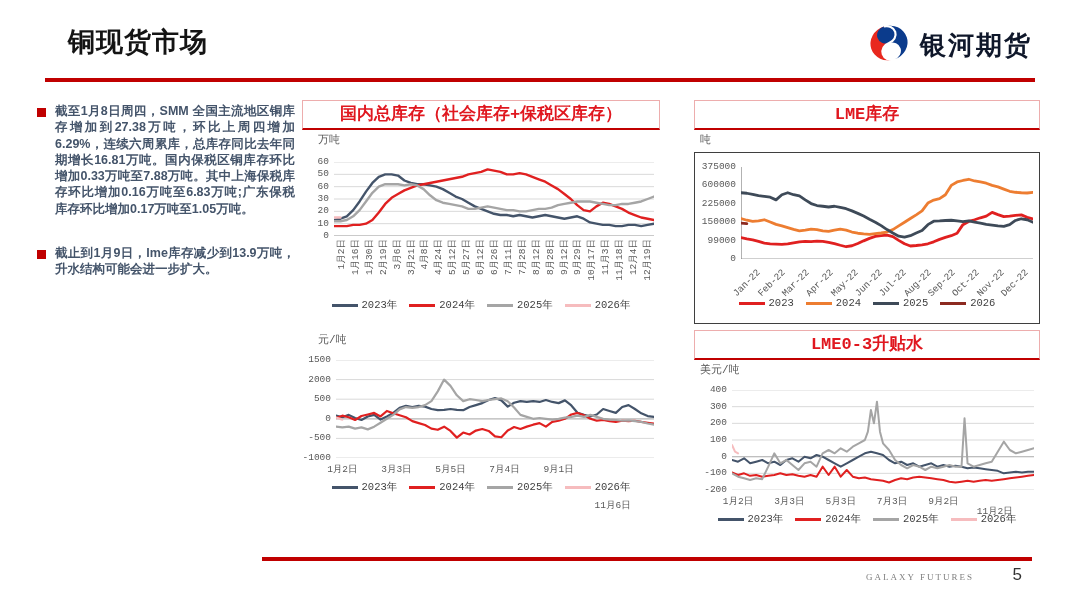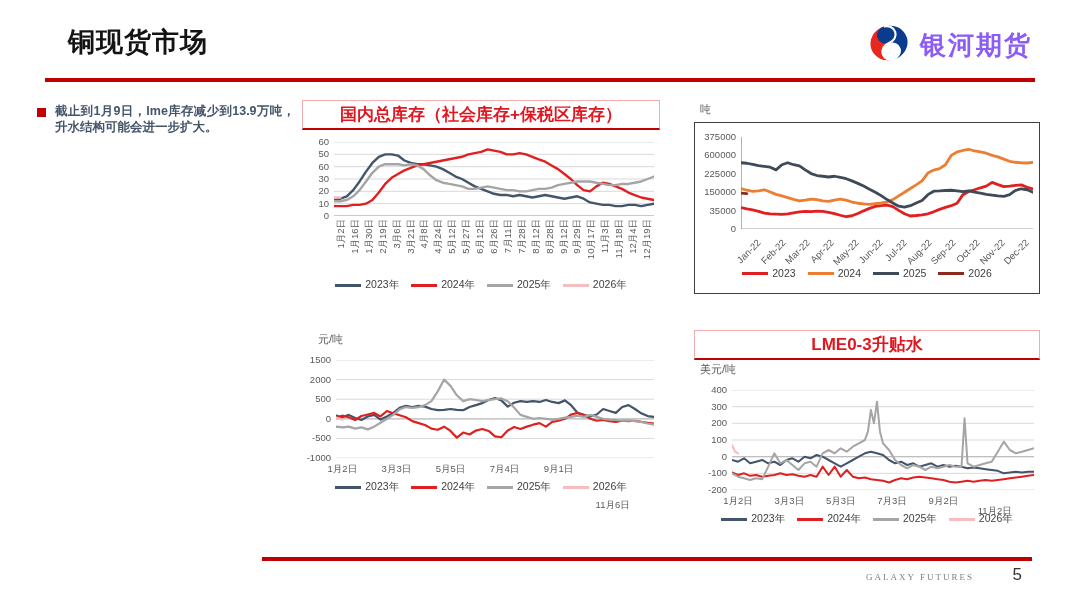--- a/index.html
+++ b/index.html
@@ -3,28 +3,28 @@
 <meta charset="utf-8">
 <style>
   html,body{margin:0;padding:0;background:#888;}
   .slide{position:relative;width:1080px;height:608px;background:#ffffff;margin:0 auto;
          font-family:"Liberation Sans","DejaVu Sans",sans-serif;overflow:hidden;
          outline:1px solid #c8c8c8;}
   
   .slide-title{position:absolute;left:68px;top:24px;font-size:27px;font-weight:700;color:#141414;letter-spacing:1px;}
   .header-rule{position:absolute;left:45px;top:78px;width:990px;height:4px;background:#C00000;}
   .logo{position:absolute;right:48px;top:22px;display:flex;align-items:center;gap:8px;}
-  .logo-text{font-size:26px;font-weight:700;color:#8b5cf6;letter-spacing:2px;}
+  .logo-text{font-size:26px;font-weight:700;color:#0f172a;letter-spacing:2px;}
   
   .bullets{position:absolute;left:37px;top:103px;width:258px;}
   .bullet{display:flex;gap:9px;margin-bottom:28px;}
   .bullet .marker{flex:0 0 auto;width:9px;height:9px;background:#C00000;margin-top:5px;}
   .bullet .btext{font-size:12.5px;font-weight:700;color:#44546A;line-height:1.3;text-align:justify;}
   
-  .panel{position:absolute;}
+  .panel{position:absolute;font-family:Liberation Mono, monospace;}
   .p1{left:302px;top:100px;width:358px;}
   .p2{left:694px;top:100px;width:346px;}
   .p3{left:302px;top:330px;width:358px;}
   .p4{left:694px;top:330px;width:346px;}
   .chart-title{height:27px;line-height:27px;text-align:center;font-size:17px;font-weight:700;color:#E0171F;
                border:1px solid #edadad;border-bottom:2px solid #C00000;}
   .chart-unit{height:18px;font-size:11px;color:#595959;margin:2px 0 0 16px;}
   .p2 .chart-unit,.p4 .chart-unit{margin-left:6px;}
   .chart-body{position:relative;}
   .p1 .chart-body{height:158px;}
@@ -68,26 +68,31 @@
       </svg>
     </span>
     <span class="logo-text">银河期货</span>
   </div>
 
   <div class="header-rule"></div>
 
   <div class="bullets">
     <div class="bullet">
       <span class="marker"></span>
+      <span class="btext">截至1月8日周四，SMM 全国主流地区铜库存增加到27.38万吨，环比上周四增加6.29%，连续六周累库，总库存同比去年同期增长16.81万吨。国内保税区铜库存环比增加0.33万吨至7.88万吨。其中上海保税库存环比增加0.16万吨至6.83万吨;广东保税库存环比增加0.17万吨至1.05万吨。</span>
+    </div>
+    <div class="bullet">
+      <span class="marker"></span>
       <span class="btext">截止到1月9日，lme库存减少到13.9万吨，升水结构可能会进一步扩大。</span>
     </div>
   </div>
 
   <div class="panel p1">
     <div class="chart-title">国内总库存（社会库存+保税区库存）</div>
+    <div class="chart-unit">万吨</div>
     <div class="chart-body">
         <div class="ycol" style="width: 32px; height: 74px; top: 12px;">
           <span class="ytick" style="top: 68px;">0</span>
           <span class="ytick" style="top: 55.6667px;">10</span>
           <span class="ytick" style="top: 43.3333px;">20</span>
           <span class="ytick" style="top: 31px;">30</span>
           <span class="ytick" style="top: 18.6667px;">60</span>
           <span class="ytick" style="top: 6.33333px;">50</span>
           <span class="ytick" style="top: -6px;">60</span>
         </div>
@@ -147,25 +152,26 @@
           </span>
           <span class="legend-item">
             <span class="sw" style="background: rgb(246, 188, 190);"></span>
             <span class="lab">2026年</span>
           </span>
         </div>
       </div>
   </div>
 
   <div class="panel p2">
+    <div class="chart-title">LME库存</div>
     <div class="chart-unit">吨</div>
     <div class="chart-body">
         <div class="ycol" style="width: 46px; height: 92px; top: 14px;">
           <span class="ytick" style="top: 86px;">0</span>
-          <span class="ytick" style="top: 67.6px;">35000</span>
+          <span class="ytick" style="top: 67.6px;">99000</span>
           <span class="ytick" style="top: 49.2px;">150000</span>
           <span class="ytick" style="top: 30.8px;">225000</span>
           <span class="ytick" style="top: 12.4px;">600000</span>
           <span class="ytick" style="top: -6px;">375000</span>
         </div>
         <div class="plot" style="left: 46px; top: 14px; width: calc(100% - 52px); height: 92px;">
           <svg viewBox="0 0 100 100" preserveAspectRatio="none">
             <line x1="0" y1="100" x2="100" y2="100" stroke="#BFBFBF" stroke-width="1.3" vector-effect="non-scaling-stroke"></line>
             <line x1="0" y1="0" x2="0" y2="100" stroke="#7F7F7F" stroke-width="1.2" vector-effect="non-scaling-stroke"></line>
             <polyline points="0,76.8 2,78.13333333333333 4,79.2 6,80.80000000000001 8,82.66666666666667 10,83.46666666666667 12,83.73333333333333 14,84 16,83.46666666666667 18,82.39999999999999 20,81.33333333333333 22,80.80000000000001 24,81.06666666666666 26,80.53333333333333 28,80.80000000000001 30,81.86666666666666 32,83.2 34,85.06666666666666 36,86.66666666666667 38,85.6 40,83.2 42,80.26666666666667 44,77.60000000000001 46,75.46666666666667 48,74.66666666666667 50,74.13333333333333 52,75.73333333333333 54,79.73333333333333 56,83.46666666666667 58,85.86666666666667 60,85.33333333333334 62,84.53333333333333 64,83.46666666666667 66,81.33333333333333 68,78.66666666666666 70,76.53333333333333 72,74.66666666666667 74,72 76,62.66666666666667 78,59.199999999999996 80,57.333333333333336 82,55.2 84,53.333333333333336 86,49.333333333333336 88,51.733333333333334 90,53.86666666666666 92,53.333333333333336 94,52.53333333333333 96,52 98,54.666666666666664 100,56.53333333333334" fill="none" stroke="#E02020" stroke-width="2.8" stroke-linejoin="round" stroke-linecap="round" vector-effect="non-scaling-stroke"></polyline>

